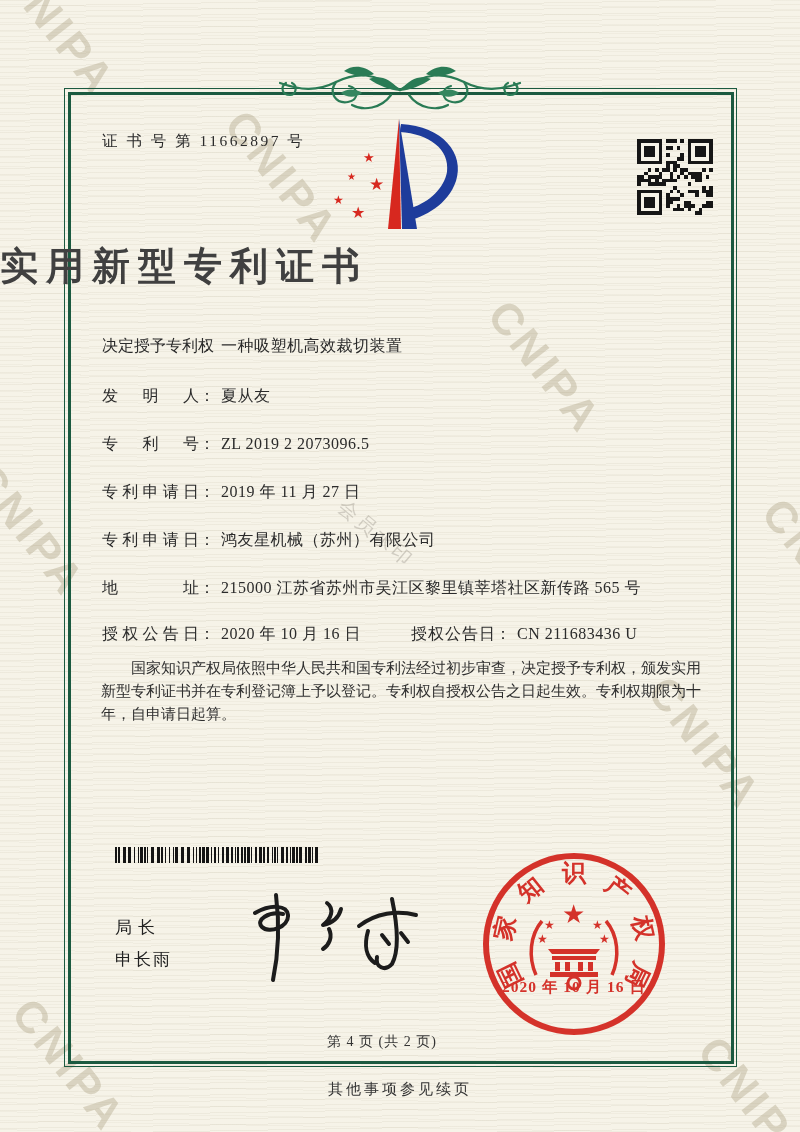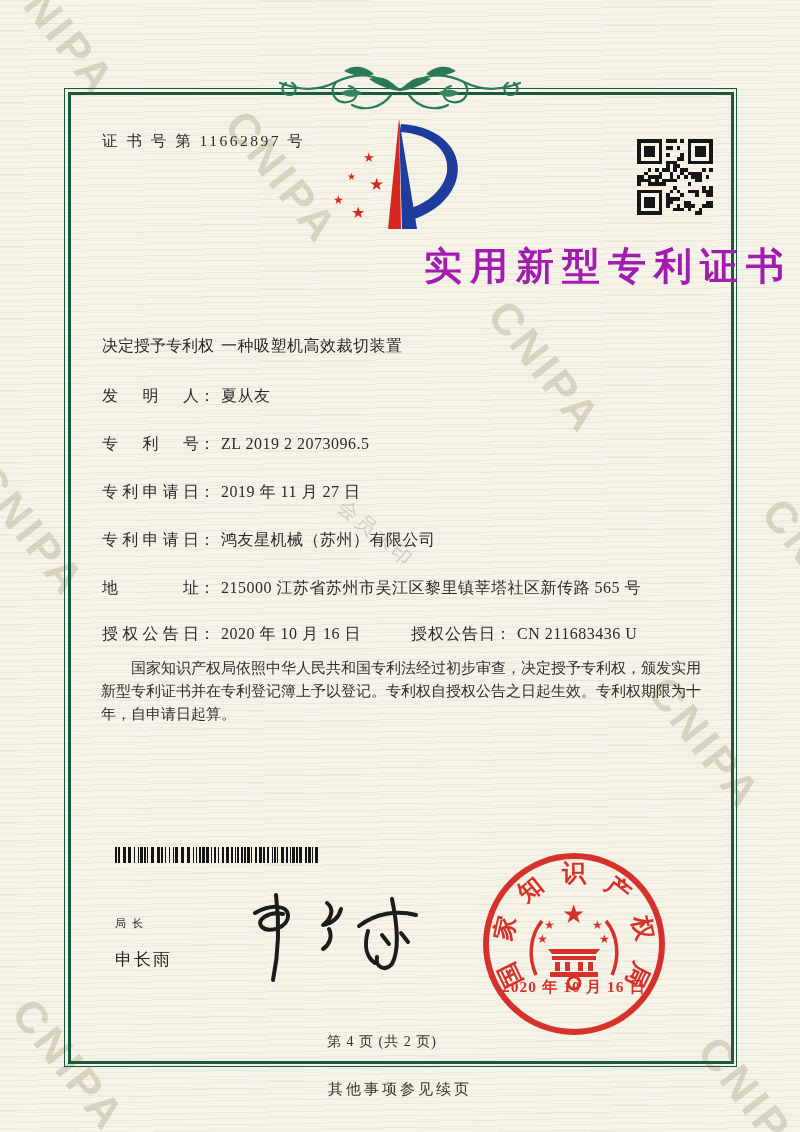--- a/index.html
+++ b/index.html
@@ -39,22 +39,22 @@
   .frame-inner{position:absolute;inset:2.5px;border:3px solid #1b5a40;}
   .ornament{position:absolute;left:278px;top:60px;width:244px;height:56px;}
   
   .cert-no{
     position:absolute;left:102px;top:131px;
     font-size:15.5px;letter-spacing:2.5px;color:#2b2b2b;
   }
   .logo{position:absolute;left:325px;top:116px;width:150px;height:116px;}
   .qr{position:absolute;left:637px;top:139px;width:76px;height:76px;}
   .title{
-    position:absolute;left:0;top:241px;width:792px;text-align:right;
-    font-size:38px;font-weight:700;letter-spacing:8px;color:#a21caf;
+    position:absolute;left:0;top:241px;width:792px;text-align:left;
+    font-size:38px;font-weight:700;letter-spacing:8px;color:#404040;
   }
   
   .fields{position:absolute;left:102px;top:330px;width:600px;}
   .frow{position:absolute;left:0;font-size:16px;color:#2b2b2b;white-space:nowrap;}
   .flabel{
     display:inline-block;width:97px;vertical-align:top;
     text-align:justify;text-align-last:justify;text-justify:inter-character;
   }
   .flabel2{width:84px;margin-left:46px;}
   .colon{display:inline-block;margin-right:6px;}
@@ -62,21 +62,21 @@
   
   .paras{
     position:absolute;left:101px;top:657px;width:600px;
     font-size:15px;line-height:23px;color:#2e2e2e;text-align:justify;
   }
   .paras p{margin:0;text-indent:2em;}
   
   .barcode{position:absolute;left:115px;top:847px;width:205px;height:16px;}
   .barcode i{position:absolute;top:0;bottom:0;background:#141414;}
   
-  .signer-title{position:absolute;left:115px;top:916px;font-size:11px;letter-spacing:6px;color:#222;}
+  .signer-title{position:absolute;left:115px;top:916px;font-size:17px;letter-spacing:6px;color:#222;}
   .signer-name{position:absolute;left:115px;top:948px;font-size:17px;letter-spacing:2px;color:#222;}
   .signature{position:absolute;left:225px;top:883px;}
   
   .seal{position:absolute;left:483px;top:853px;width:182px;height:182px;opacity:0.93;}
   .seal-ring{position:absolute;inset:0;border:6px solid #d2241c;border-radius:50%;}
   .seal-chars span{
     position:absolute;width:28px;height:28px;line-height:28px;text-align:center;
     font-size:24px;font-weight:700;color:#d2241c;
     font-family:"Liberation Serif",serif;
   }

